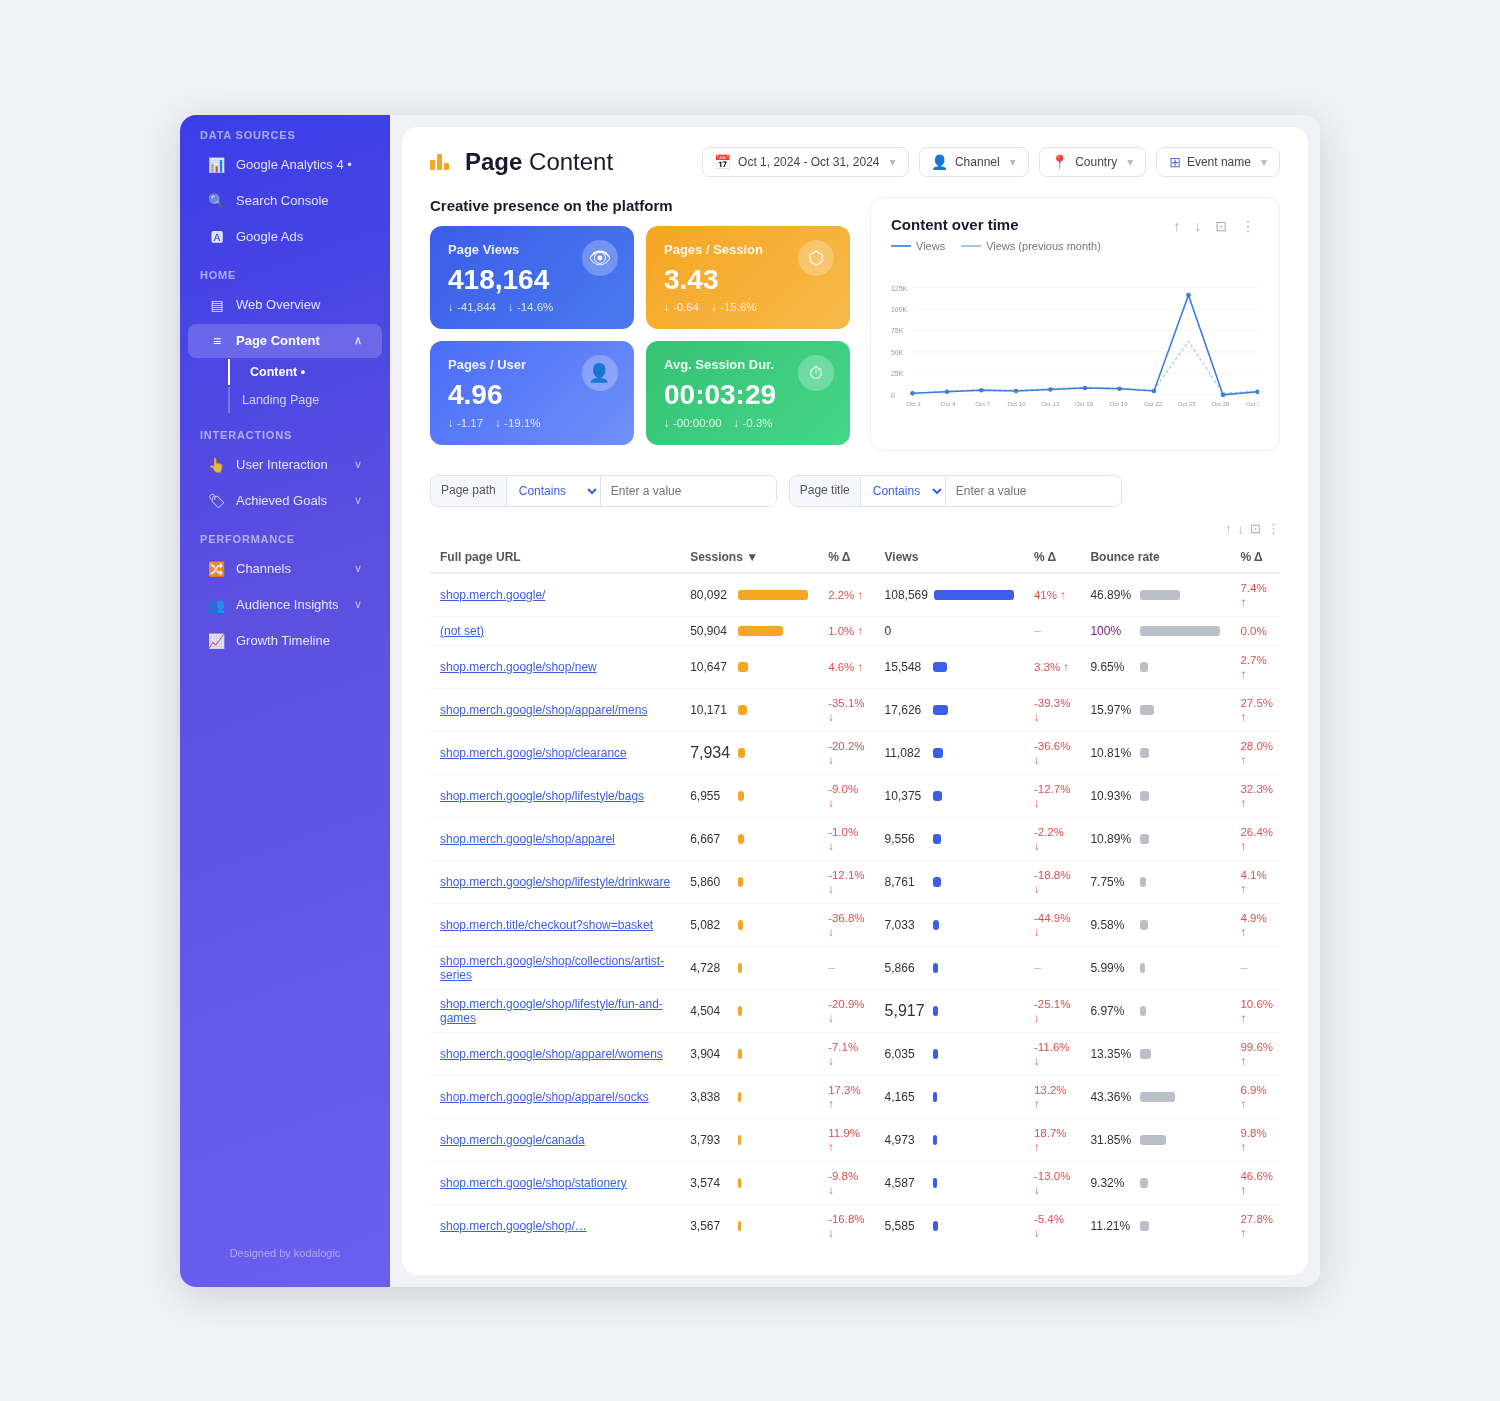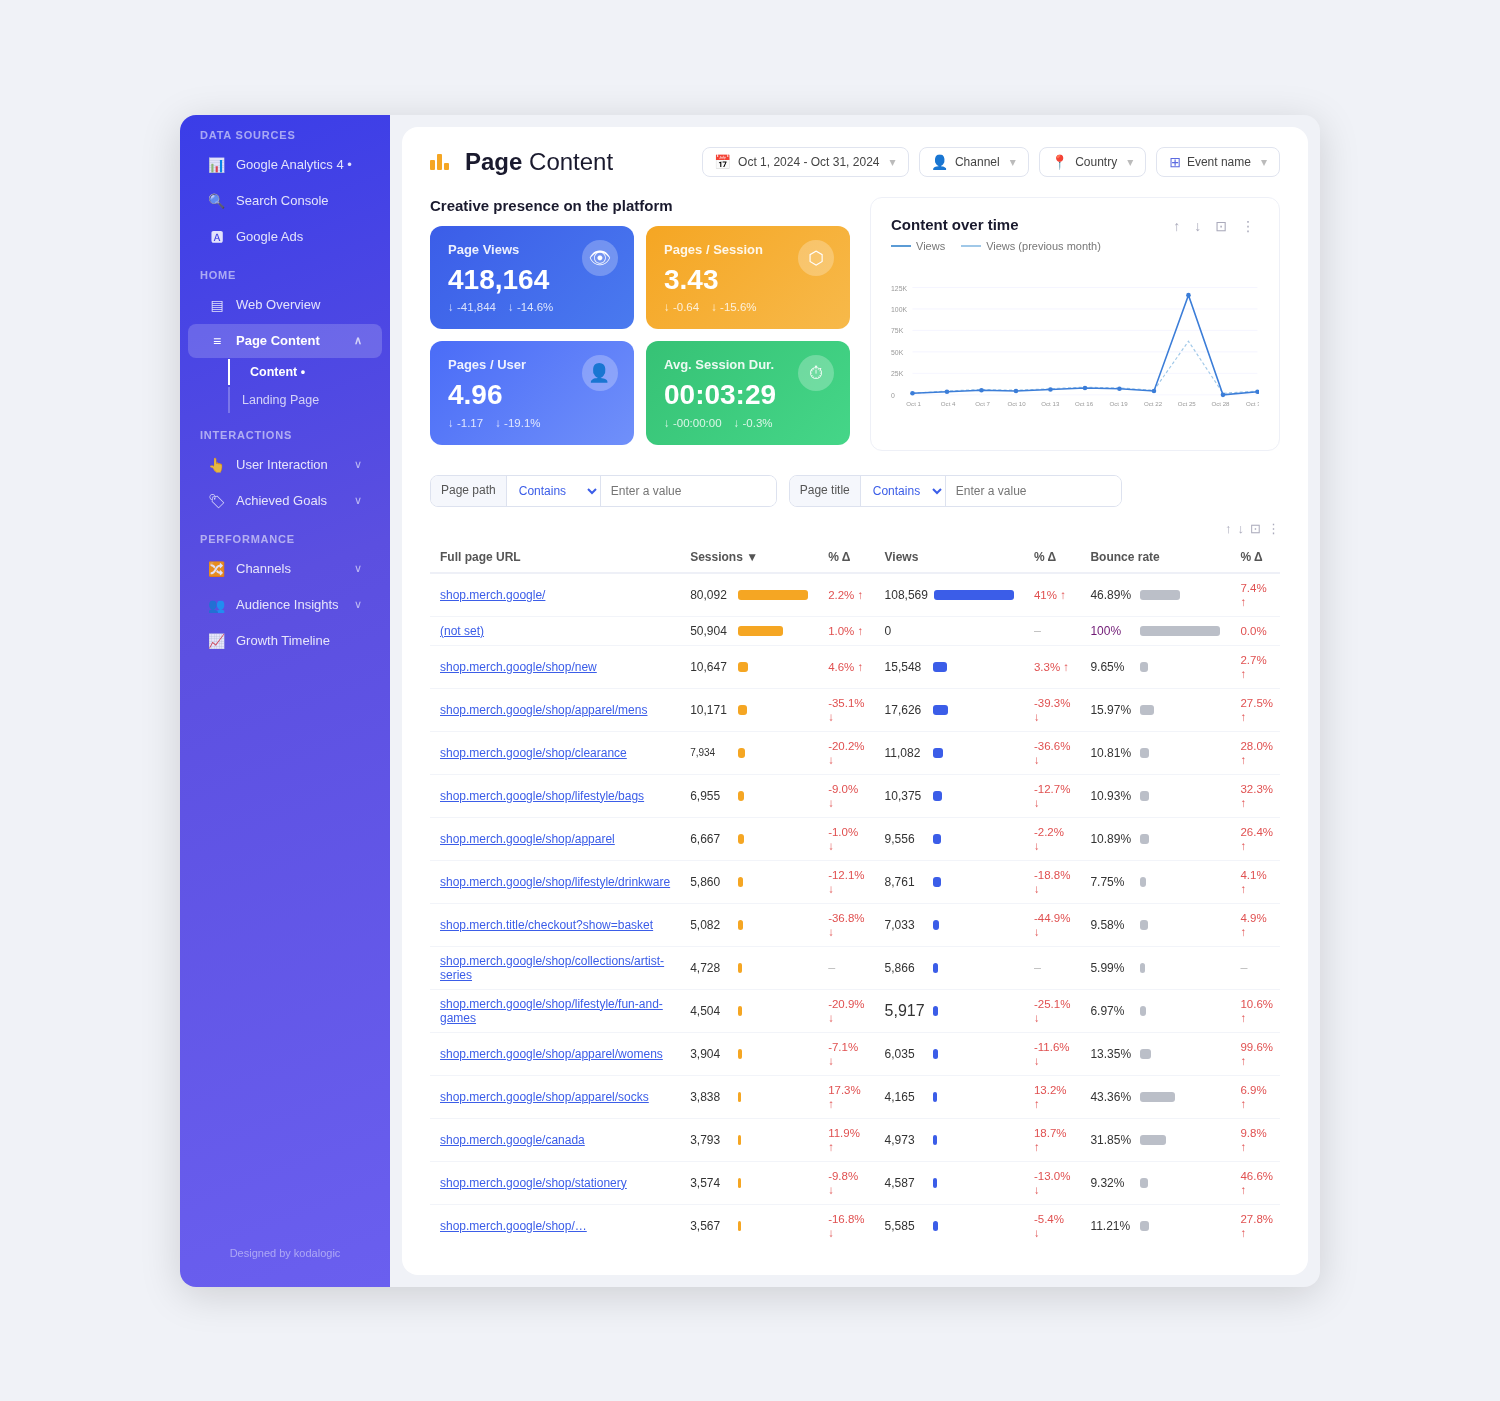--- a/index.html
+++ b/index.html
@@ -450,21 +450,21 @@
           <div class="bar gray" style="width:14px"></div>
         </div>
       </td>
       <td><span style="color:#e05050;font-size:11.5px">27.5% ↑</span></td>
 
     </tr>
               <tr>
       <td><a class="url-link" href="#">shop.merch.google/shop/clearance</a></td>
       <td>
         <div class="bar-container">
-          <span style="min-width:42px;color:#333;font-size:10px">7,934</span>
+          <span style="min-width:42px;color:#333;font-size:16px">7,934</span>
           <div class="bar orange" style="width:7px"></div>
         </div>
       </td>
       <td><span style="color:#e05050;font-size:11.5px">-20.2% ↓</span></td>
       <td>
         <div class="bar-container">
           <span style="min-width:42px;color:#333;font-size:12px">11,082</span>
           <div class="bar blue" style="width:10px"></div>
         </div>
       </td>

